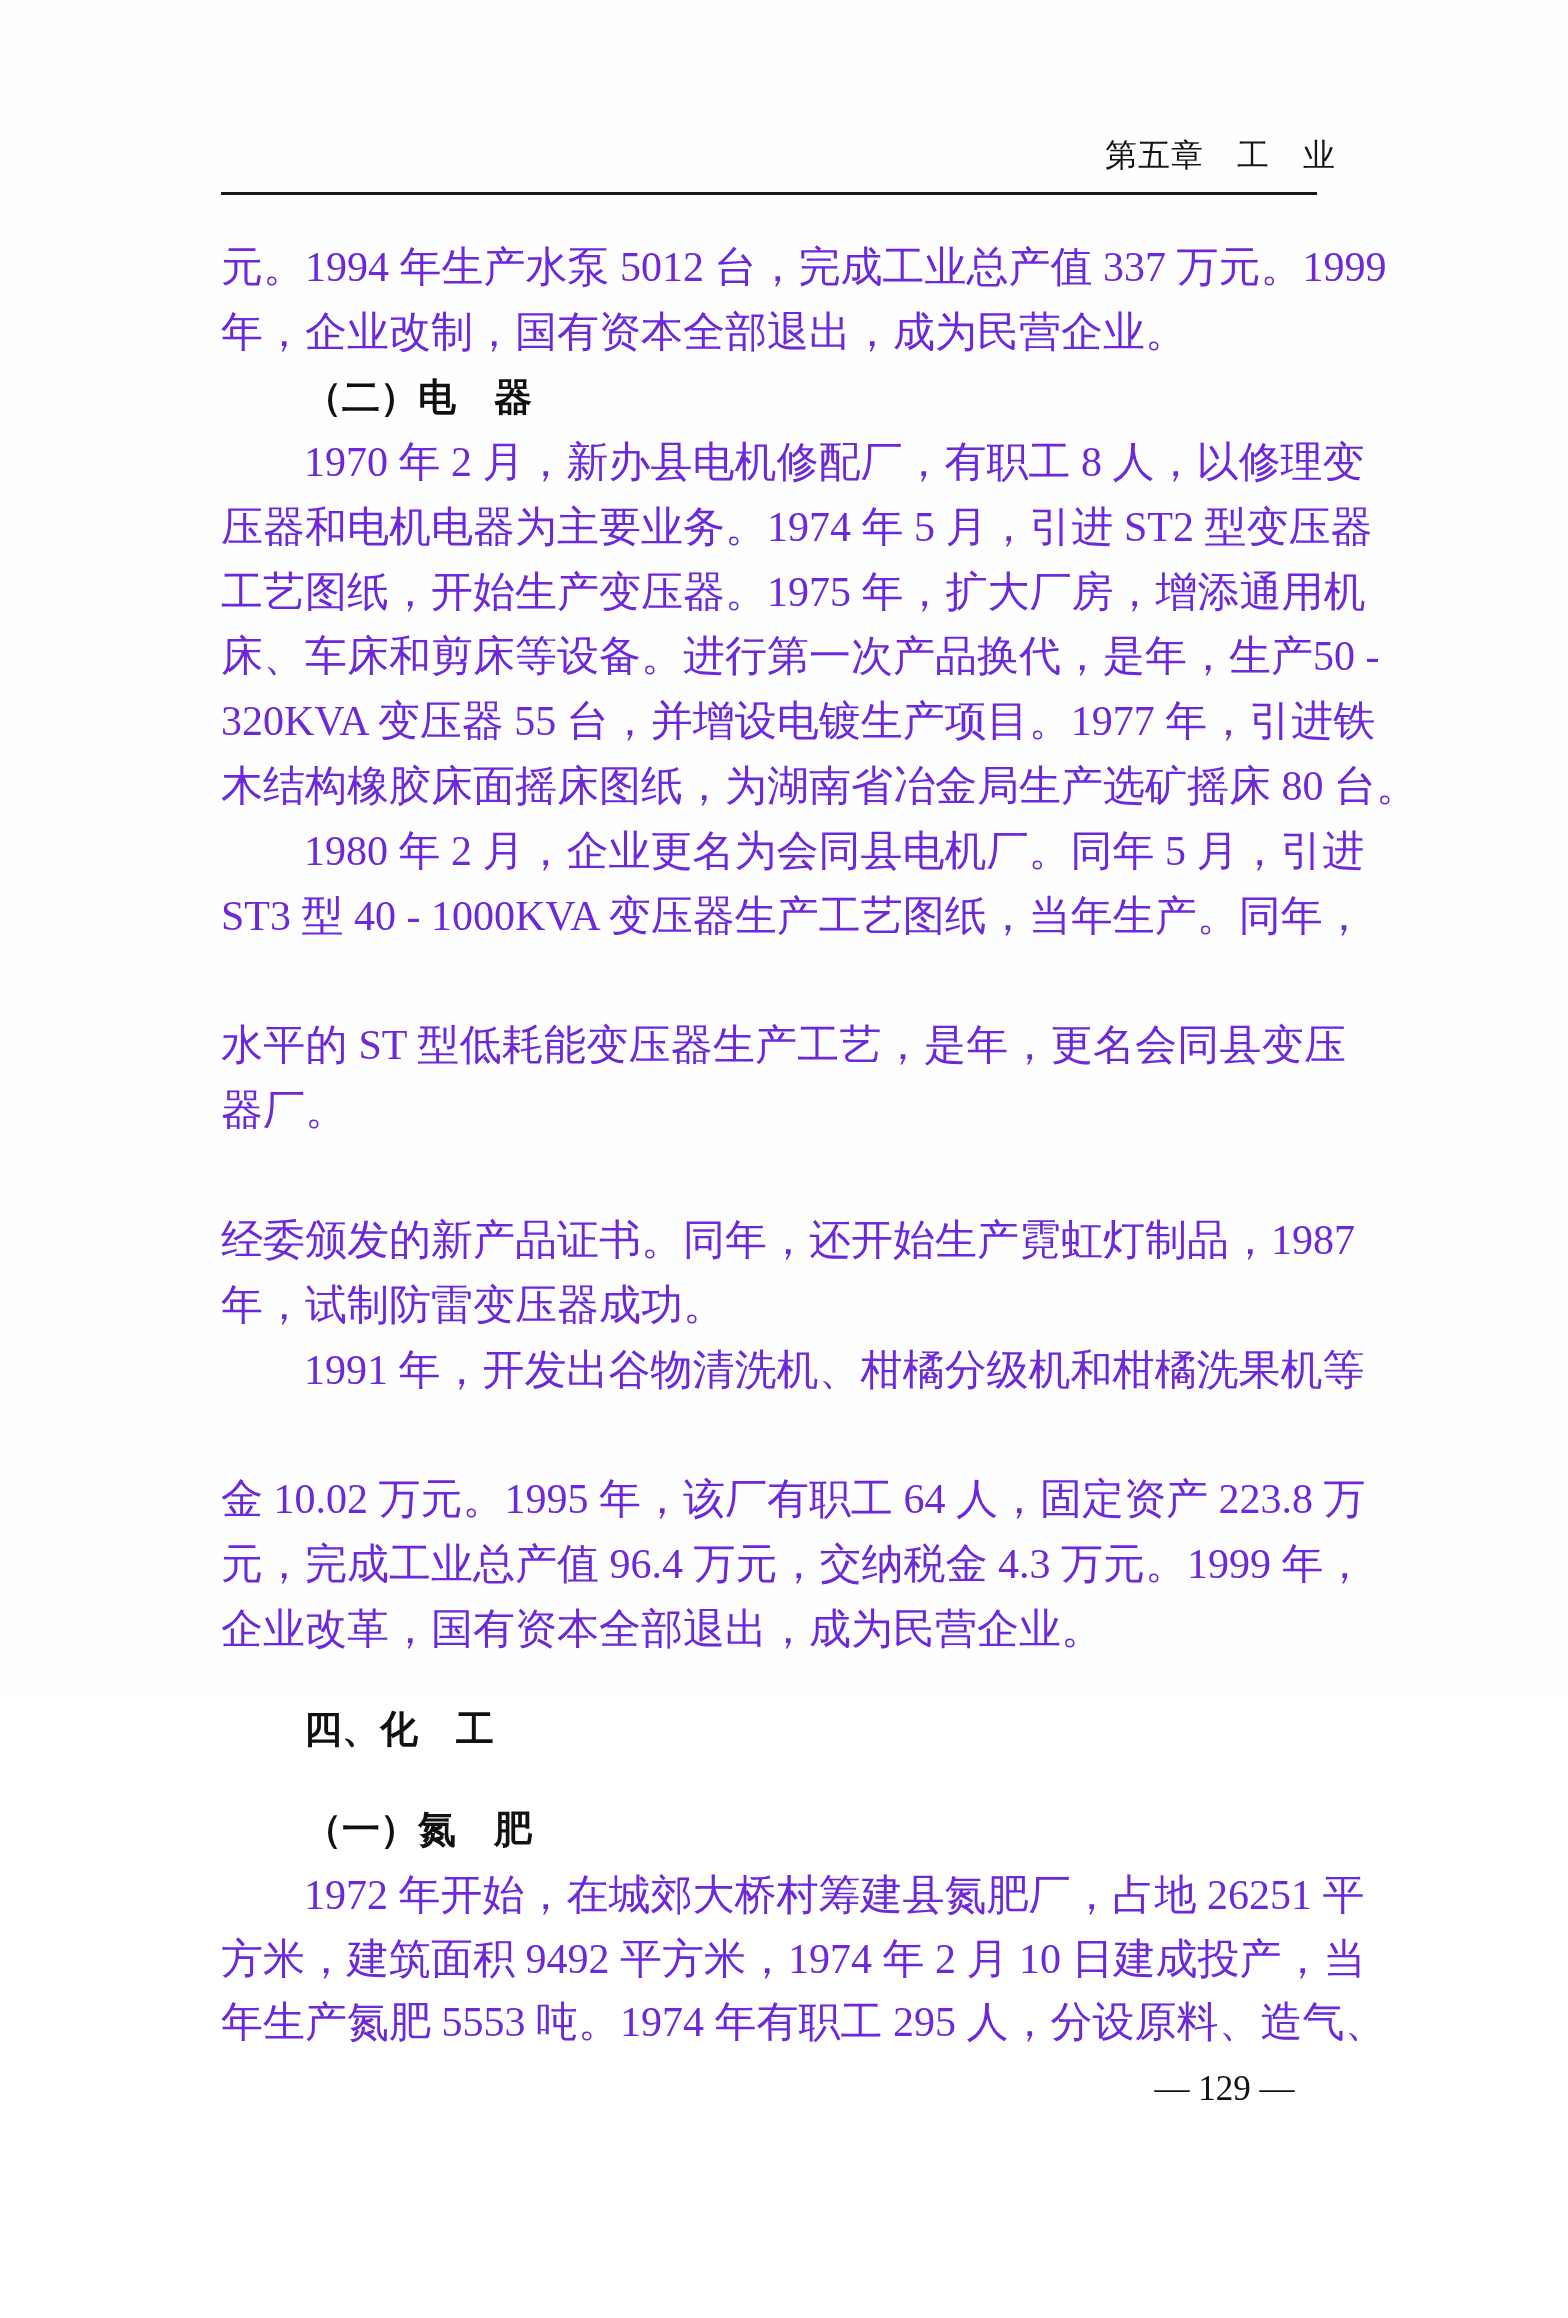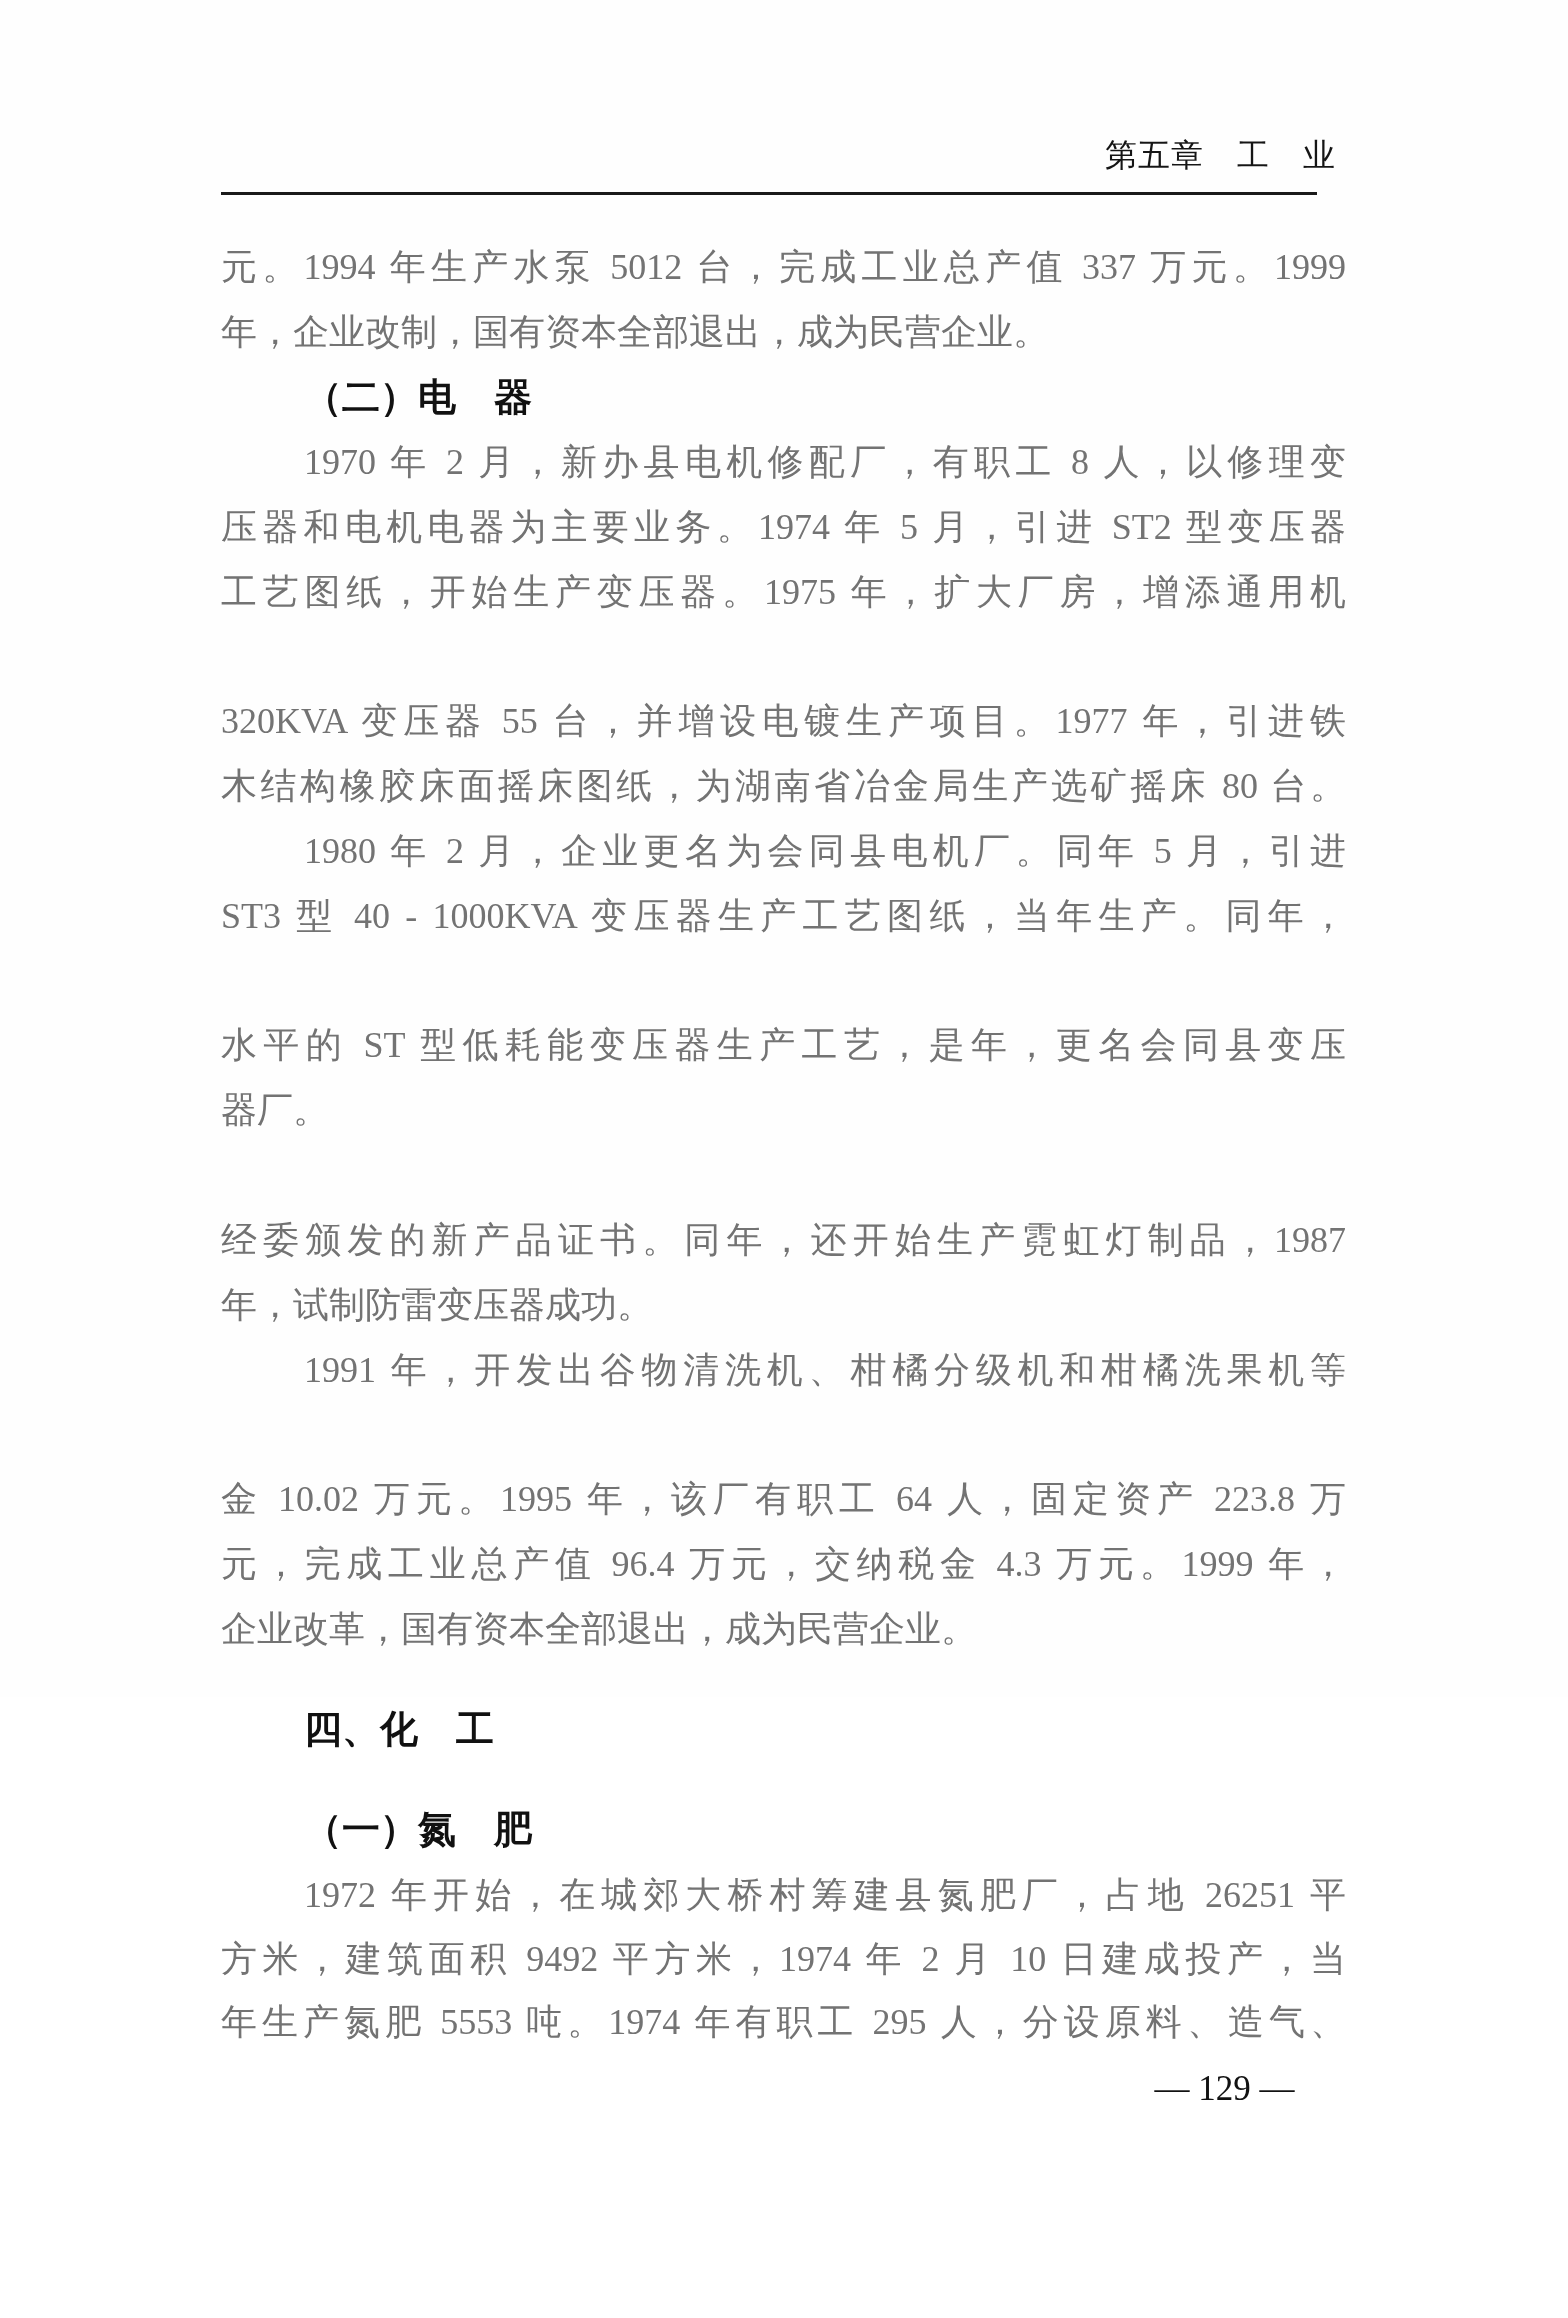--- a/index.html
+++ b/index.html
@@ -42,26 +42,26 @@
       top: 192px;
       width: 1096px;
       height: 2.9px;
       background: #1a1a1a;
     }
     .line {
       position: absolute;
       left: 221px;
       width: 1125px;
       height: 48px;
-      font-size: 36px;
+      font-size: 42px;
       line-height: 48px;
       white-space: nowrap;
       text-align: justify;
       text-align-last: justify;
-      color: #737373;
+      color: #6d28d9;
     }
     .line.indent {
       left: 304px;
       width: 1042px;
     }
     .line.last {
       text-align-last: left;
     }
     .heading {
       position: absolute;
@@ -96,20 +96,21 @@
   <div class="head-rule"></div>
 
   <div class="line" style="top:243px">元。1994 年生产水泵 5012 台，完成工业总产值 337 万元。1999</div>
   <div class="line last" style="top:308px">年，企业改制，国有资本全部退出，成为民营企业。</div>
 
   <div class="heading" style="top:373px">（二）电　器</div>
 
   <div class="line indent" style="top:438px">1970 年 2 月，新办县电机修配厂，有职工 8 人，以修理变</div>
   <div class="line" style="top:503px">压器和电机电器为主要业务。1974 年 5 月，引进 ST2 型变压器</div>
   <div class="line" style="top:568px">工艺图纸，开始生产变压器。1975 年，扩大厂房，增添通用机</div>
+  <div class="line" style="top:632px">床、车床和剪床等设备。进行第一次产品换代，是年，生产50 -</div>
   <div class="line" style="top:697px">320KVA 变压器 55 台，并增设电镀生产项目。1977 年，引进铁</div>
   <div class="line" style="top:762px">木结构橡胶床面摇床图纸，为湖南省冶金局生产选矿摇床 80 台。</div>
 
   <div class="line indent" style="top:827px">1980 年 2 月，企业更名为会同县电机厂。同年 5 月，引进</div>
   <div class="line" style="top:892px">ST3 型 40 - 1000KVA 变压器生产工艺图纸，当年生产。同年，</div>
   <div class="line" style="top:1021px">水平的 ST 型低耗能变压器生产工艺，是年，更名会同县变压</div>
   <div class="line last" style="top:1086px">器厂。</div>
 
   <div class="line" style="top:1216px">经委颁发的新产品证书。同年，还开始生产霓虹灯制品，1987</div>
   <div class="line last" style="top:1281px">年，试制防雷变压器成功。</div>

